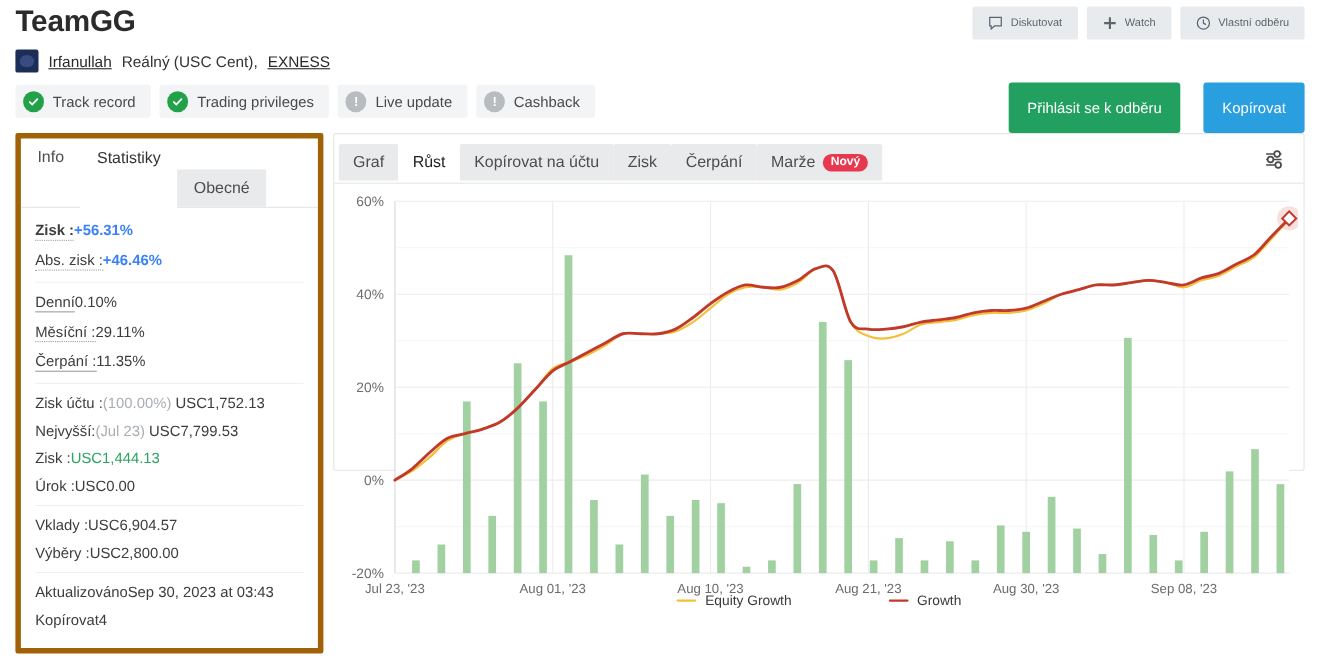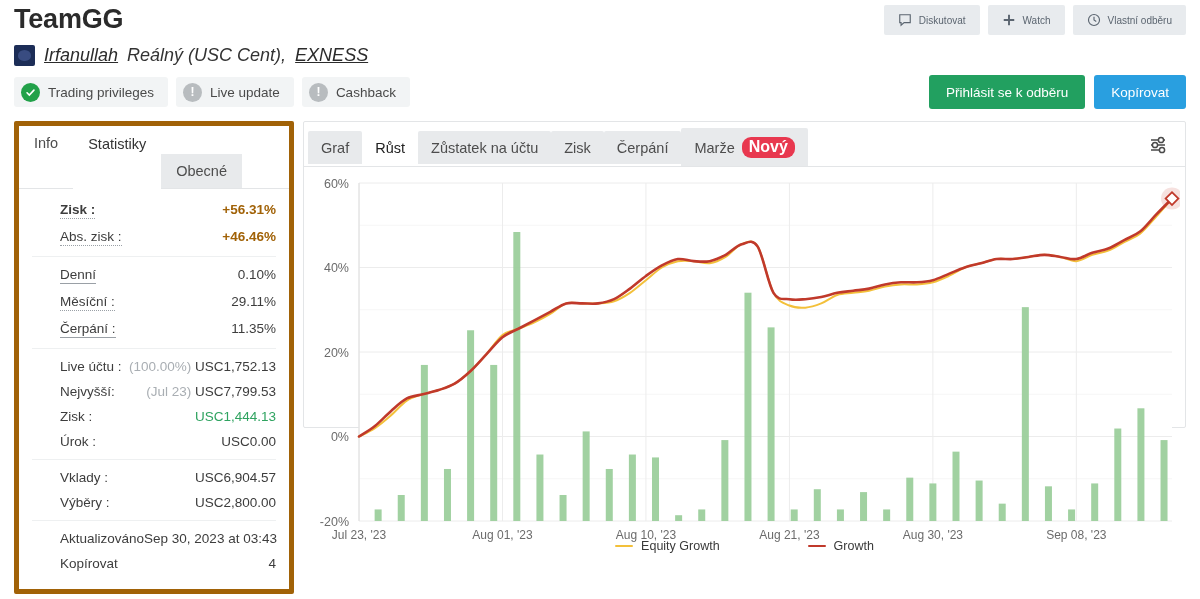--- a/index.html
+++ b/index.html
@@ -7,33 +7,33 @@
     margin: 0; padding: 0;
     width: 1200px; height: 599px;
     background: #ffffff;
     font-family: "Liberation Sans", sans-serif;
     color: #333;
     overflow: hidden;
   }
 
   
   .header { position: relative; padding: 0 14px; }
-  .title-row { display: flex; align-items: center; justify-content: space-between; padding-top: 2px; }
+  .title-row { display: flex; align-items: flex-end; justify-content: space-between; padding-top: 2px; }
   .acct-title { font-size: 27px; font-weight: 700; color: #2b2b2b; letter-spacing: -0.2px; line-height: 34px; }
 
   .hdr-btns { display: flex; gap: 8px; padding-top: 2px; }
   .hdr-btn {
     background: #e8ebee; color: #5b6570; border: none; border-radius: 2px;
     height: 30px; padding: 0 14px; font-size: 10px;
     display: flex; align-items: center; gap: 7px; cursor: pointer;
     font-family: "Liberation Sans", sans-serif;
   }
   .hdr-btn svg { display: block; }
 
-  .meta-row { display: flex; align-items: center; gap: 9px; margin-top: 9px; font-size: 18px; color: #333; font-style: italic; }
+  .meta-row { display: flex; align-items: center; gap: 9px; margin-top: 9px; font-size: 14px; color: #333; }
   .avatar {
     width: 21px; height: 21px; background: #1c2d57; border-radius: 2px;
     display: flex; align-items: center; justify-content: center; flex: 0 0 auto;
   }
   .avatar-inner { width: 13px; height: 11px; border-radius: 50% 50% 45% 45%; background: #3e5288; opacity: .85; }
   .meta-link { color: #2b2b2b; text-decoration: underline; }
   .meta-text { color: #333; }
 
   .chips-row { display: flex; align-items: center; margin-top: 11px; gap: 8px; position: relative; }
   .chip {
@@ -41,56 +41,56 @@
     display: flex; align-items: center; gap: 8px; font-size: 13.5px; color: #4a4a4a;
     cursor: pointer;
   }
   .chip-ic { width: 19px; height: 19px; border-radius: 50%; flex: 0 0 auto;
     display:flex; align-items:center; justify-content:center; color:#fff; font-size: 12px; font-weight: 700; }
   .chip-ic.ok { background: #22a149; }
   .chip-ic.off { background: #b8bcbf; }
   .chip-ic svg { display:block; }
 
   .cta-group { position: absolute; right: 0; top: -2px; display: flex; gap: 9px; }
-  .cta { border: none; border-radius: 3px; height: 34px; padding: 0 17px; color: #fff;
-    font-size: 13.5px; cursor: pointer; font-family: "Liberation Sans", sans-serif; }
+  .cta { border: none; border-radius: 3px; height: 46px; padding: 0 17px; color: #fff;
+    font-size: 13.5px; cursor: pointer; font-family: "Liberation Sans", sans-serif; margin-left: 12px; }
   .cta.green { background: #22a060; }
   .cta.blue  { background: #299fe0; }
 
   
   .body-wrap { display: flex; gap: 9px; padding: 0 14px; margin-top: 14px; align-items: flex-start; }
 
   
   .left-panel { width: 280px; flex: 0 0 280px; background: #fff; border: 5px solid #a16207; border-radius: 2px; }
   .lp-tabs { display: flex; border-bottom: 1px solid #e3e5e7; }
   .lp-tab { padding: 9px 15px 8px; font-size: 14.5px; color: #4d4d4d; cursor: pointer; background: transparent; border-bottom: 1px solid transparent; }
   .lp-tab.active { background: #fff; font-weight: 400; color: #333; position: relative; top: 1px; border-bottom: 1px solid #fff;}
   .lp-tab.shade { background: #e8eaec; margin-top: 28px; }
 
   .stats { padding: 3px 13px 8px; }
   .st-group { padding: 5px 0; }
   .st-group + .st-group { border-top: 1px solid #eef0f1; }
-  .st-row { display: flex; justify-content: space-between; align-items: baseline; padding: 5px 0; font-size: 13.5px; margin-left: 28px; }
+  .st-row { display: flex; justify-content: flex-start; align-items: baseline; padding: 5px 0; font-size: 13.5px; }
   .st-k { color: #3d3d3d; }
   .st-k.dotted { border-bottom: 1px dotted #9aa0a6; padding-bottom: 1px; }
   .st-k.solid  { border-bottom: 1px solid #9aa0a6; padding-bottom: 1px; }
   .st-k.bold { font-weight: 700; }
   .st-v { color: #3d3d3d; text-align: right; white-space: nowrap; }
-  .st-v.green { color: #a16207; font-weight: 700; }
+  .st-v.green { color: #3b82f6; font-weight: 700; }
   .st-v.gr-plain { color: #2fa360; }
   .muted { color: #a9aeb3; }
 
   
   .chart-panel { flex: 1 1 auto; background: #fff; border: 1px solid #e3e5e7; border-radius: 2px; position: relative; height: 307px; }
   .cp-tabs { display: flex; align-items: center; border-bottom: 1px solid #e3e5e7; padding-left: 4px; position: relative; height: 45px; }
   .cp-tab { padding: 9px 13px 8px; font-size: 14.5px; color: #4d4d4d; cursor: pointer; margin-top: 6px; border-radius: 2px 2px 0 0;
             display:flex; align-items:center; gap:7px; }
   .cp-tab.active { background: #fff; color: #222; position: relative; z-index: 2; margin-bottom: -1px; padding-bottom: 9px; }
   .cp-tab.shade { background: #e8eaec; }
-  .badge-new { background: #e8384f; color: #fff; font-size: 16px; font-weight: 700; border-radius: 9px; padding: 2px 7px 3px; line-height: 1; }
+  .badge-new { background: #e8384f; color: #fff; font-size: 11px; font-weight: 700; border-radius: 9px; padding: 2px 7px 3px; line-height: 1; }
   .cp-gear { position: absolute; right: 14px; top: 13px; cursor: pointer; }
 
   .plot { position: relative; width: 100%; height: 392px; }
   .plot svg { display: block; }
 
   .legend { position: absolute; left: 0; right: 0; bottom: 6px; display: flex; justify-content: center; gap: 88px; font-size: 12.5px; color: #3a3a3a; }
   .lg-item { display: flex; align-items: center; gap: 8px; cursor: pointer; }
   .lg-dash { width: 18px; height: 2.5px; border-radius: 2px; display: inline-block; }
 </style>
 </head>
@@ -137,20 +137,28 @@
     <a class="meta-link" href="#">EXNESS</a>
   </div>
 
   <div class="chips-row">
     <div class="chip">
       <span class="chip-ic ok">
         <svg width="11" height="11" viewBox="0 0 16 16">
             <path d="M3 8.4l3.3 3.3L13 4.6" stroke="#fff" stroke-width="2.4" fill="none" stroke-linecap="round"></path>
           </svg>
       </span>
+      <span>Track record</span>
+    </div>
+    <div class="chip">
+      <span class="chip-ic ok">
+        <svg width="11" height="11" viewBox="0 0 16 16">
+            <path d="M3 8.4l3.3 3.3L13 4.6" stroke="#fff" stroke-width="2.4" fill="none" stroke-linecap="round"></path>
+          </svg>
+      </span>
       <span>Trading privileges</span>
     </div>
     <div class="chip">
       <span class="chip-ic off">!</span>
       <span>Live update</span>
     </div>
     <div class="chip">
       <span class="chip-ic off">!</span>
       <span>Cashback</span>
     </div>
@@ -190,21 +198,21 @@
             <span class="st-k dotted">Měsíční :</span>
             <span class="st-v ">29.11%</span>
           </div>
           <div class="st-row">
             <span class="st-k solid">Čerpání :</span>
             <span class="st-v ">11.35%</span>
           </div>
         </div>
         <div class="st-group">
           <div class="st-row">
-            <span class="st-k ">Live účtu :</span>
+            <span class="st-k ">Zisk účtu :</span>
             <span class="st-v "><span class="muted">(100.00%) </span><span>USC1,752.13</span></span>
           </div>
           <div class="st-row">
             <span class="st-k ">Nejvyšší:</span>
             <span class="st-v "><span class="muted">(Jul 23) </span><span>USC7,799.53</span></span>
           </div>
           <div class="st-row">
             <span class="st-k ">Zisk :</span>
             <span class="st-v gr-plain">USC1,444.13</span>
           </div>
@@ -238,21 +246,21 @@
 
   <div class="chart-panel">
     <div class="cp-tabs">
       <div class="cp-tab shade">
           <span>Graf</span>
         </div>
       <div class="cp-tab active">
           <span>Růst</span>
         </div>
       <div class="cp-tab shade">
-          <span>Zůstatek na účtu</span>
+          <span>Kopírovat na účtu</span>
         </div>
       <div class="cp-tab shade">
           <span>Zisk</span>
         </div>
       <div class="cp-tab shade">
           <span>Čerpání</span>
         </div>
       <div class="cp-tab shade">
         <span>Marže</span>
         <span class="badge-new">Nový</span>

